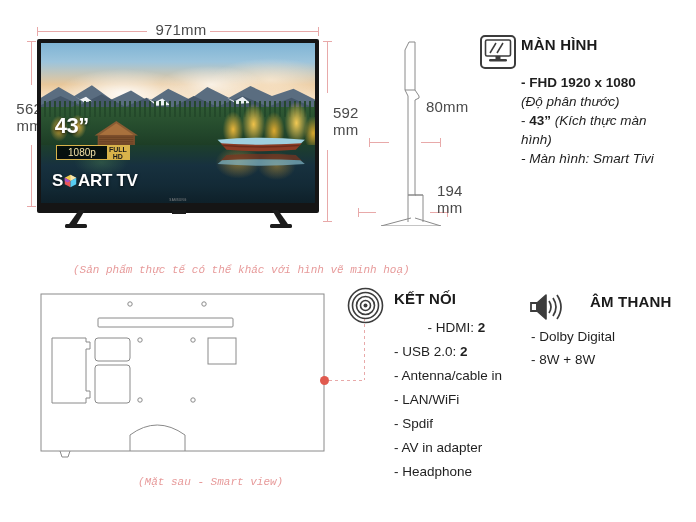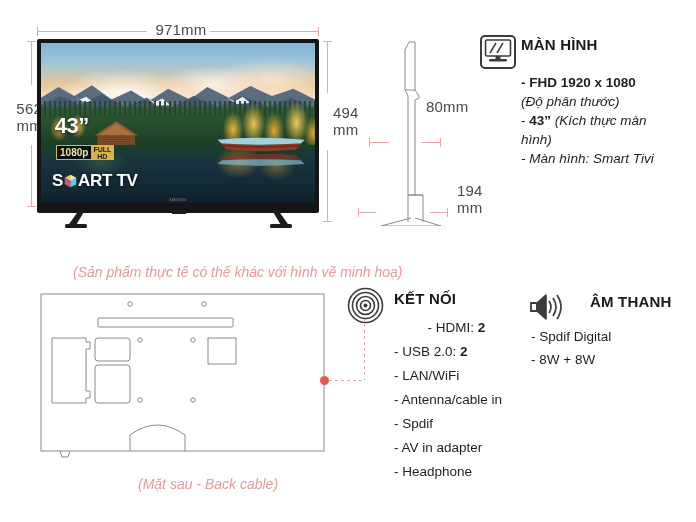--- a/index.html
+++ b/index.html
@@ -107,21 +107,21 @@
     text-shadow:0 1px 3px rgba(0,0,0,.75);
     letter-spacing:-0.5px;
   }
   .badge-fullhd{
     position:absolute; left:5.5%; top:64%;
     display:flex; align-items:stretch;
     border:1px solid #d9b34a; background:rgba(0,0,0,.72);
     height: 15px;
   }
   .badge-fullhd .b1{
-    color:#f3e2a8; font-size:10px; font-weight:bold; padding:1px 3px;
+    color:#f3e2a8; font-size:10px; font-weight:normal; padding:1px 11px;
     display:flex; align-items:center; font-family:"Liberation Sans", sans-serif;
   }
   .badge-fullhd .b2{
     background:#d9b34a; color:#1a1a1a; font-size:7px; font-weight:bold;
     padding:0 2px; display:flex; flex-direction:column; justify-content:center;
     align-items:center; line-height:7px; font-family:"Liberation Sans", sans-serif;
   }
   .badge-smart{
     position:absolute; left:4%; top:80%;
     display:flex; align-items:center; gap:1px;
@@ -142,22 +142,22 @@
     font-size:15px; font-weight:bold; color:#1a1a1a;
     font-family:"Liberation Sans", sans-serif; letter-spacing:.2px;
   }
   .spec-line{
     font-size:13.5px; color:#1f1f1f; line-height:19px;
     font-family:"Liberation Sans", sans-serif;
   }
   .spec-line.ital{ font-style:italic; }
   .spec-line b{ font-weight:bold; }
   .note-red{
-    position:absolute; color:#e79a9a; font-style:italic; font-size:14px;
-    font-family:Liberation Sans, sans-serif; white-space:nowrap;
+    position:absolute; color:#e79a9a; font-style:italic; font-size:11px;
+    font-family:Liberation Mono, monospace; white-space:nowrap;
   }
   .outline{ stroke:#8a8a8a; fill:none; stroke-width:1; }
 </style>
 </head>
 <body>
 
 <div id="root">
 
   <div class="dim-line h" style="left:37px; top:31px; width:110px;"></div>
   <div class="dim-line h" style="left:210px; top:31px; width:109px;"></div>
@@ -169,21 +169,21 @@
   <div class="dim-line v" style="left:31px; top:145px; height:62px;"></div>
   <div class="tick h" style="left:27px; top:41px;"></div>
   <div class="tick h" style="left:27px; top:206px;"></div>
   <div class="dim-text" style="left:2px; top:100px; width:40px; text-align:right;">562
 mm</div>
 
   <div class="dim-line v" style="left:327px; top:41px; height:52px;"></div>
   <div class="dim-line v" style="left:327px; top:150px; height:72px;"></div>
   <div class="tick h" style="left:323px; top:41px;"></div>
   <div class="tick h" style="left:323px; top:221px;"></div>
-  <div class="dim-text" style="left:333px; top:104px; width:44px; text-align:left;">494
+  <div class="dim-text" style="left:333px; top:104px; width:44px; text-align:left;">592
 mm</div>
 
   <div id="tv-front">
     <div id="tv-screen">
       <div class="sky"></div>
 
       <svg class="mountains" viewBox="0 0 280 50" preserveAspectRatio="none">
         <polygon points="0,50 0,22 18,10 34,20 52,8 72,24 92,14 110,26 130,12 152,24 170,10 192,22 214,9 236,20 258,12 280,24 280,50" fill="#5a6d80"></polygon>
         <polygon points="0,50 0,30 20,20 40,30 62,18 86,32 108,22 132,34 156,20 180,32 206,20 232,32 256,22 280,34 280,50" fill="#46586b"></polygon>
         <polygon points="34,20 40,24 46,21 52,26 44,27" fill="#f2f4f6"></polygon>
@@ -273,21 +273,21 @@
   <div class="dim-line h" style="left:369px; top:142px; width:20px;"></div>
   <div class="dim-line h" style="left:421px; top:142px; width:20px;"></div>
   <div class="tick v" style="left:369px; top:138px;"></div>
   <div class="tick v" style="left:440px; top:138px;"></div>
   <div class="dim-text" style="left:426px; top:98px; width:60px;">80mm</div>
 
   <div class="dim-line h" style="left:358px; top:212px; width:18px;"></div>
   <div class="dim-line h" style="left:430px; top:212px; width:18px;"></div>
   <div class="tick v" style="left:358px; top:208px;"></div>
   <div class="tick v" style="left:447px; top:208px;"></div>
-  <div class="dim-text" style="left:437px; top:182px; width:56px;margin-left:20px;">194
+  <div class="dim-text" style="left:437px; top:182px; width:56px;">194
 mm</div>
 
   <svg style="position:absolute; left:480px; top:35px; width:36px; height:34px;" viewBox="0 0 36 34">
     <rect x="1" y="1" width="34" height="32" rx="4" fill="none" stroke="#3c3c3c" stroke-width="2"></rect>
     <rect x="5.5" y="5" width="25" height="16" rx="1.5" fill="none" stroke="#3c3c3c" stroke-width="1.6"></rect>
     <line x1="10" y1="18" x2="16" y2="8" stroke="#3c3c3c" stroke-width="1.5"></line>
     <line x1="17" y1="18" x2="23" y2="8" stroke="#3c3c3c" stroke-width="1.5"></line>
     <rect x="15.5" y="21" width="5" height="3" fill="#3c3c3c"></rect>
     <rect x="9" y="24" width="18" height="2.4" rx="1.2" fill="#3c3c3c"></rect>
   </svg>
@@ -313,56 +313,56 @@
     <circle class="outline" cx="100" cy="47" r="2.2"></circle>
     <circle class="outline" cx="153" cy="47" r="2.2"></circle>
     <circle class="outline" cx="100" cy="107" r="2.2"></circle>
     <circle class="outline" cx="153" cy="107" r="2.2"></circle>
     <path class="outline" d="M12,45 L46,45 L46,49 L50,49 L50,56 L46,56 L46,98 L50,98 L50,105 L46,105 L46,110 L12,110 Z"></path>
     <rect class="outline" x="55" y="45" width="35" height="23" rx="3"></rect>
     <rect class="outline" x="55" y="72" width="35" height="38" rx="3"></rect>
     <rect class="outline" x="168" y="45" width="28" height="26"></rect>
     <path class="outline" d="M90,158 L90,142 Q117,122 145,142 L145,158"></path>
   </svg>
-  <div class="note-red" style="left:138px; top:476px;">(Mặt sau - Back cable)</div>
+  <div class="note-red" style="left:138px; top:476px;">(Mặt sau - Smart view)</div>
 
   <div style="position:absolute; left:320px; top:376px; width:9px; height:9px; border-radius:50%; background:#e05a4f;"></div>
   <div style="position:absolute; left:329px; top:380px; width:36px; height:1px;
               background:repeating-linear-gradient(90deg,#e8a9a9 0 3px, transparent 3px 6px);"></div>
   <div style="position:absolute; left:364px; top:318px; width:1px; height:62px;
               background:repeating-linear-gradient(180deg,#e8a9a9 0 3px, transparent 3px 6px);"></div>
 
   <svg style="position:absolute; left:347px; top:287px; width:37px; height:37px;" viewBox="0 0 37 37">
     <circle cx="18.5" cy="18.5" r="17" fill="none" stroke="#3c3c3c" stroke-width="1.6"></circle>
     <circle cx="18.5" cy="18.5" r="13" fill="none" stroke="#3c3c3c" stroke-width="1.6"></circle>
     <circle cx="18.5" cy="18.5" r="9" fill="none" stroke="#3c3c3c" stroke-width="1.6"></circle>
     <circle cx="18.5" cy="18.5" r="5" fill="none" stroke="#3c3c3c" stroke-width="1.6"></circle>
     <circle cx="18.5" cy="18.5" r="2" fill="#3c3c3c"></circle>
   </svg>
   <div style="position:absolute; left:394px; top:290px; width:125px;">
     <div class="spec-title">KẾT NỐI</div>
     <div style="margin-top:9px;">
       <div class="spec-line" style="line-height:24px;text-align:center;"><span>- HDMI: </span><b>2</b></div>
       <div class="spec-line" style="line-height:24px;"><span>- USB 2.0: </span><b>2</b></div>
+      <div class="spec-line" style="line-height:24px;"><span>- Antenna/cable in</span><b></b></div>
       <div class="spec-line" style="line-height:24px;"><span>- LAN/WiFi</span><b></b></div>
-      <div class="spec-line" style="line-height:24px;"><span>- Antenna/cable in</span><b></b></div>
       <div class="spec-line" style="line-height:24px;"><span>- Spdif</span><b></b></div>
       <div class="spec-line" style="line-height:24px;"><span>- AV in adapter</span><b></b></div>
       <div class="spec-line" style="line-height:24px;"><span>- Headphone</span><b></b></div>
     </div>
   </div>
 
   <svg style="position:absolute; left:529px; top:292px; width:36px; height:30px;" viewBox="0 0 36 30">
     <path d="M2,11 L8,11 L8,19 L2,19 Z" fill="none" stroke="#3c3c3c" stroke-width="1.8"></path>
     <path d="M8,11 L17,3 L17,27 L8,19 Z" fill="#3c3c3c" stroke="#3c3c3c" stroke-width="1.6" stroke-linejoin="round"></path>
     <path d="M20,9 Q24,15 20,21" fill="none" stroke="#3c3c3c" stroke-width="1.7"></path>
     <path d="M24,6 Q30,15 24,24" fill="none" stroke="#3c3c3c" stroke-width="1.7"></path>
     <path d="M28,3 Q36,15 28,27" fill="none" stroke="#3c3c3c" stroke-width="1.7"></path>
   </svg>
   <div style="position:absolute; left:570px; top:293px; width:124px;margin-left:20px;">
     <div class="spec-title">ÂM THANH</div>
   </div>
   <div style="position:absolute; left:531px; top:325px; width:160px;">
-    <div class="spec-line" style="line-height:23px;">- Spdif Digital</div>
+    <div class="spec-line" style="line-height:23px;">- Dolby Digital</div>
     <div class="spec-line" style="line-height:23px;">- 8W + 8W</div>
   </div>
 
 </div>
 
 </body></html>

